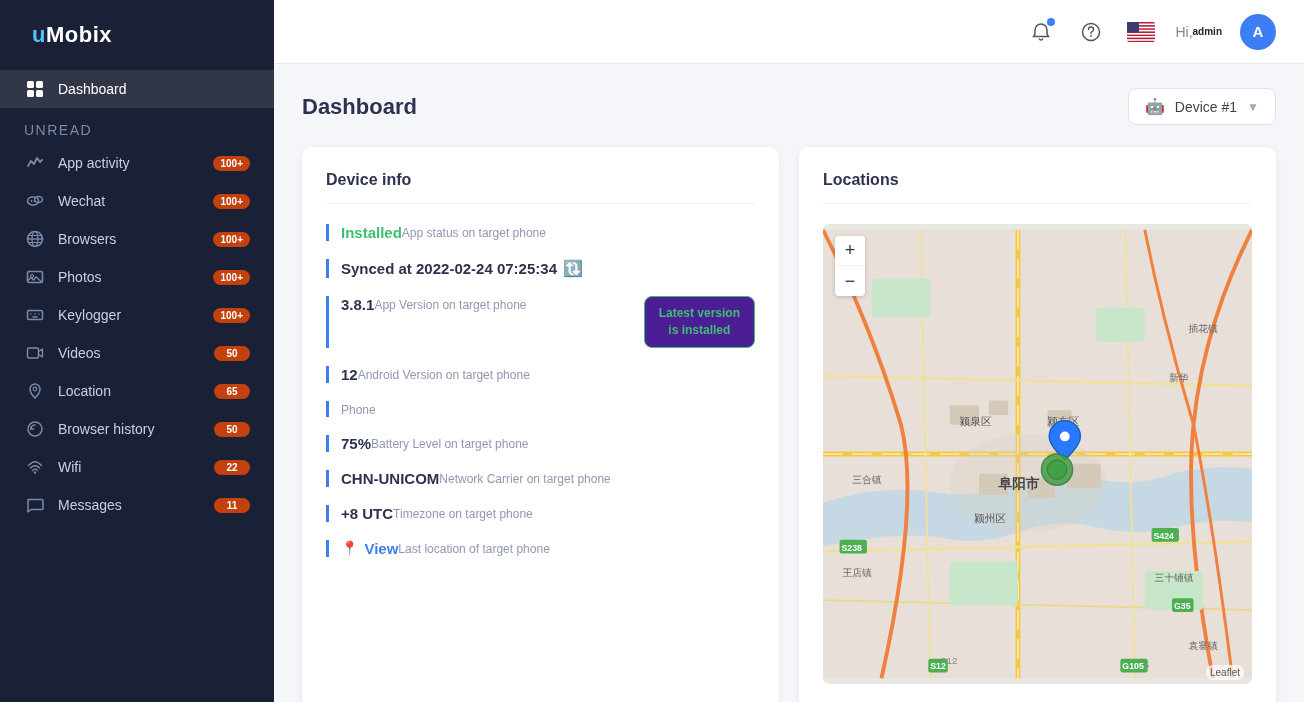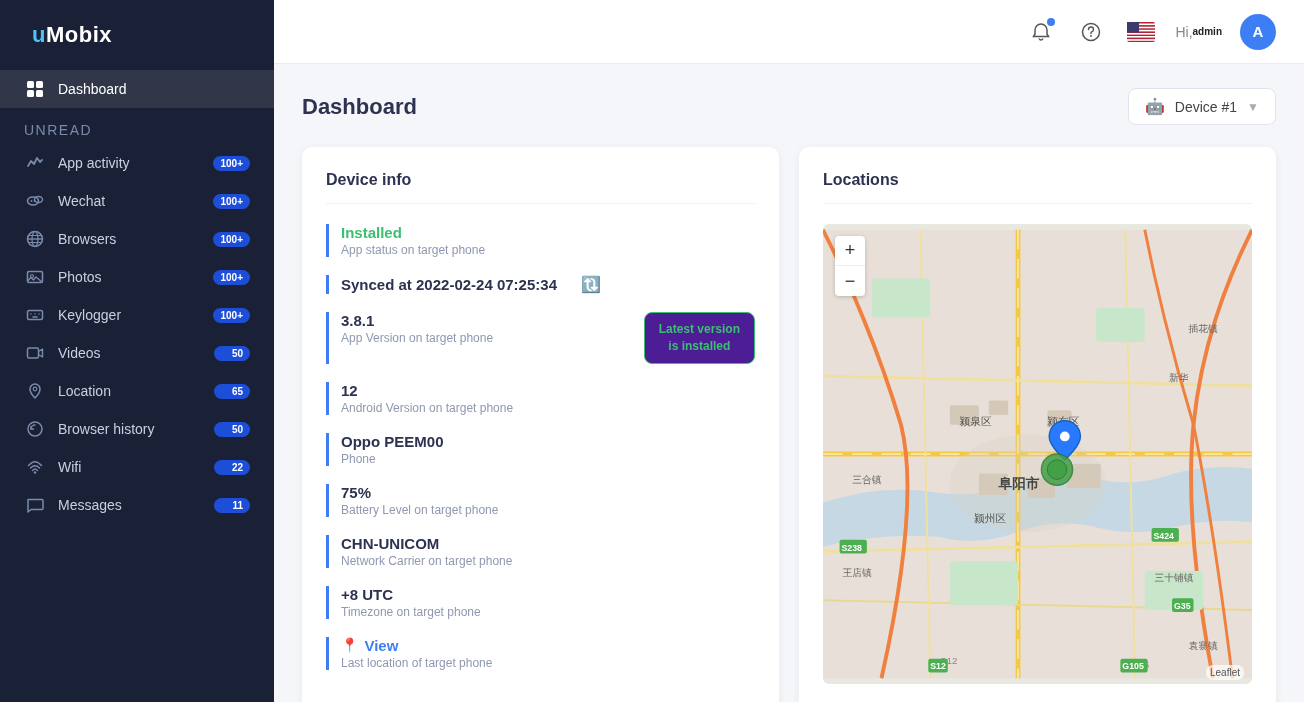--- a/index.html
+++ b/index.html
@@ -20,21 +20,21 @@
     }
     .nav-item {
       display: flex; align-items: center; padding: 10px 24px; cursor: pointer; position: relative; transition: background 0.15s;
     }
     .nav-item.active { background: rgba(255,255,255,0.10); }
     .nav-item-icon { width: 22px; margin-right: 12px; display: flex; align-items: center; justify-content: center; color: #7a8aab; font-size: 16px; }
     .nav-item.active .nav-item-icon { color: #fff; }
     .nav-item-label { flex: 1; font-size: 14px; color: #c8d0e0; }
     .nav-item.active .nav-item-label { color: #fff; font-weight: 500; }
     .nav-badge {
-      background: #1d4ed8; color: #fff; font-size: 10px; font-weight: 700; border-radius: 10px; padding: 2px 7px; min-width: 36px; text-align: right;
+      background: #c2410c; color: #fff; font-size: 10px; font-weight: 700; border-radius: 10px; padding: 2px 7px; min-width: 36px; text-align: center;
     }
 
     
     #main { flex: 1; display: flex; flex-direction: column; overflow: hidden; }
 
     
     #topbar {
       background: #fff; height: 64px; display: flex; align-items: center; padding: 0 28px; border-bottom: 1px solid #e8eaf0; justify-content: flex-end; gap: 18px;
     }
     .topbar-icon { width: 32px; height: 32px; display: flex; align-items: center; justify-content: center; cursor: pointer; color: #555; font-size: 18px; position: relative; }
@@ -53,29 +53,29 @@
     }
 
     
     #cards-row { display: flex; gap: 20px; }
     .card { background: #fff; border-radius: 10px; box-shadow: 0 2px 8px rgba(0,0,0,0.06); flex: 1; padding: 24px; }
     .card-title { font-size: 16px; font-weight: 700; color: #2d3250; margin-bottom: 20px; border-bottom: 1px solid #f0f1f5; padding-bottom: 14px; }
 
     
     #device-info-card { max-width: 480px; }
     .info-row { display: flex; align-items: flex-start; border-left: 3px solid #3d7ef5; padding-left: 12px; margin-bottom: 18px; }
-    .info-row-content { display: flex; flex-direction: column; flex: 1; }
+    .info-row-content { display: flex; flex-direction: row; flex: 1; }
     .info-value { font-size: 15px; font-weight: 600; color: #2d3250; }
     .info-value.green { color: #3bbf70; }
     .info-value.link { color: #3d7ef5; cursor: pointer; display: flex; align-items: center; gap: 6px; }
     .info-label { font-size: 12px; color: #9098b0; margin-top: 2px; }
     .info-badge {
       background: #4c1d95; border: 1.5px solid #3bbf70; color: #3bbf70; font-size: 12px; font-weight: 600; border-radius: 8px; padding: 8px 14px; margin-left: auto; white-space: nowrap; line-height: 1.4; text-align: center;
     }
-    .sync-row { display: flex; align-items: center; gap: 24px; }
+    .sync-row { display: flex; align-items: center; gap: 6px; }
     .sync-icon { color: #f5642c; font-size: 16px; cursor: pointer; }
 
     
     #locations-card { min-width: 400px; }
     #map-container {
       width: 100%; height: 460px; background: #e8e8e0; border-radius: 6px; overflow: hidden; position: relative;
     }
     #map-svg { width: 100%; height: 100%; }
     .map-attribution { position: absolute; bottom: 4px; right: 8px; font-size: 10px; color: #555; background: rgba(255,255,255,0.7); padding: 2px 4px; border-radius: 7px; }
     .map-ctrl { position: absolute; top: 12px; left: 12px; background: #fff; border-radius: 4px; box-shadow: 0 1px 4px rgba(0,0,0,0.2); }
@@ -305,21 +305,20 @@
 
         <div class="info-row">
           <div class="info-row-content">
             <span class="info-value">12</span>
             <span class="info-label">Android Version on target phone</span>
           </div>
         </div>
 
         <div class="info-row">
           <div class="info-row-content">
-            <span class="info-value">Oppo PEEM00</span>
             <span class="info-label">Phone</span>
           </div>
         </div>
 
         <div class="info-row">
           <div class="info-row-content">
             <span class="info-value">75%</span>
             <span class="info-label">Battery Level on target phone</span>
           </div>
         </div>

